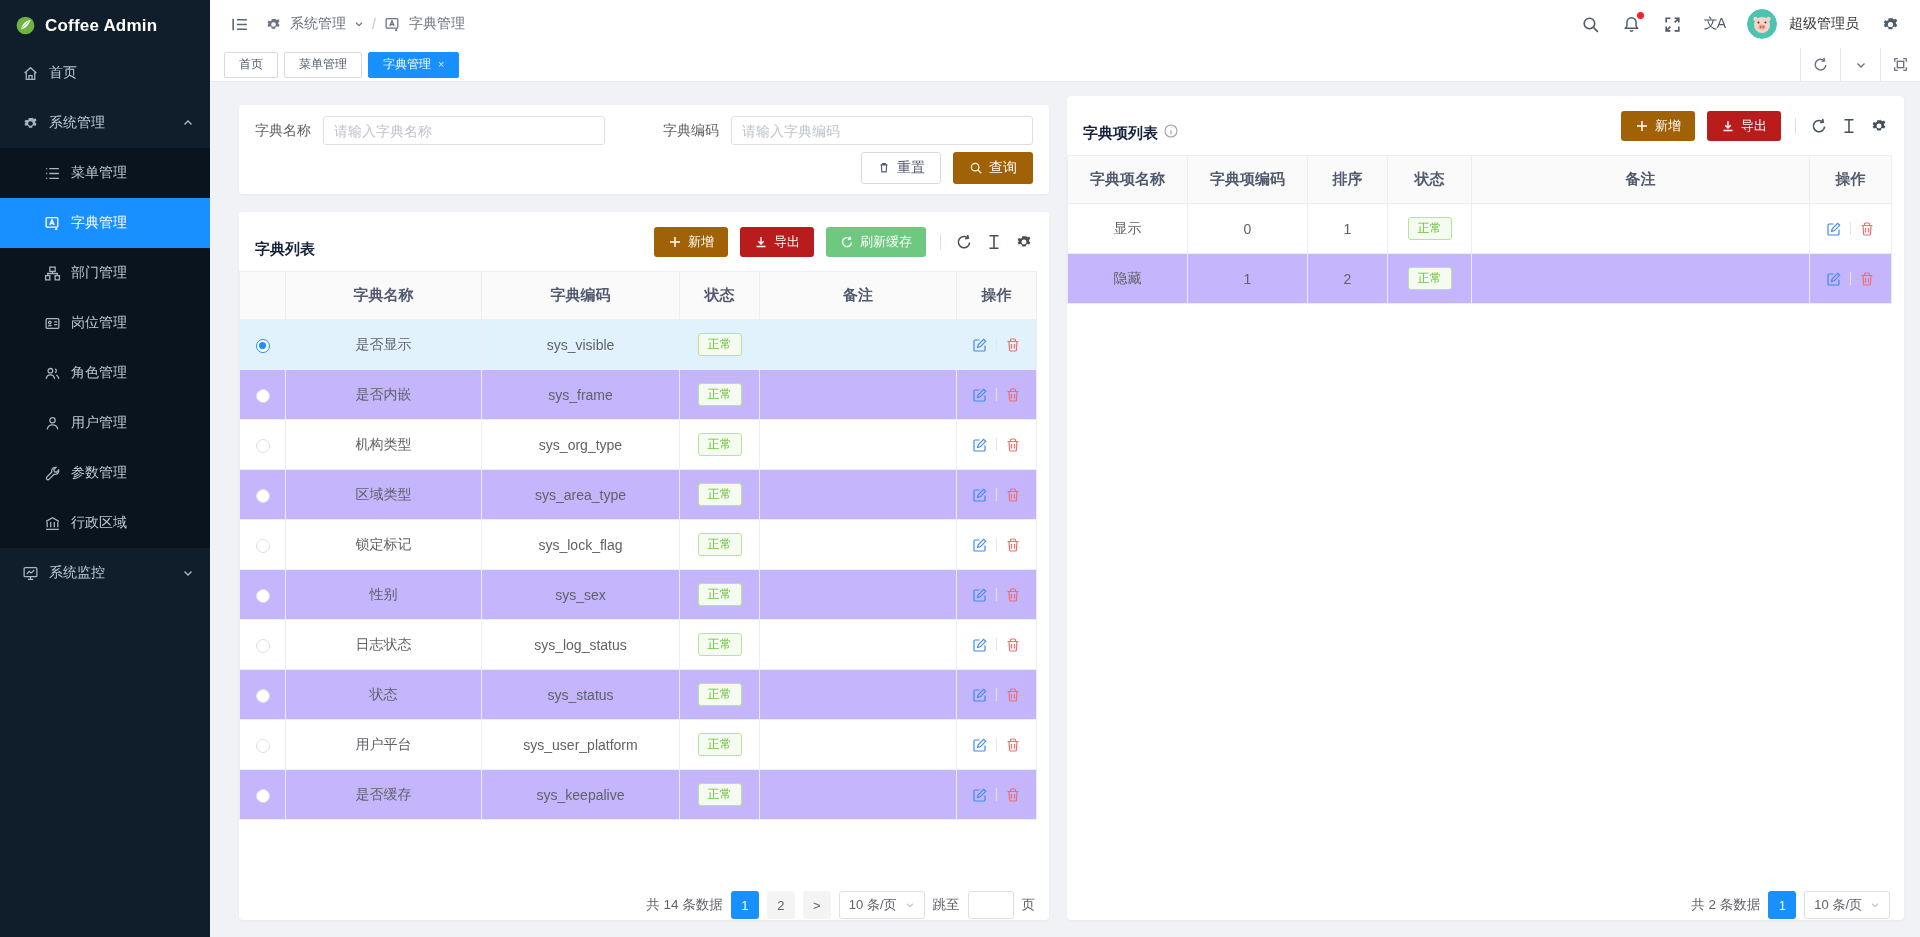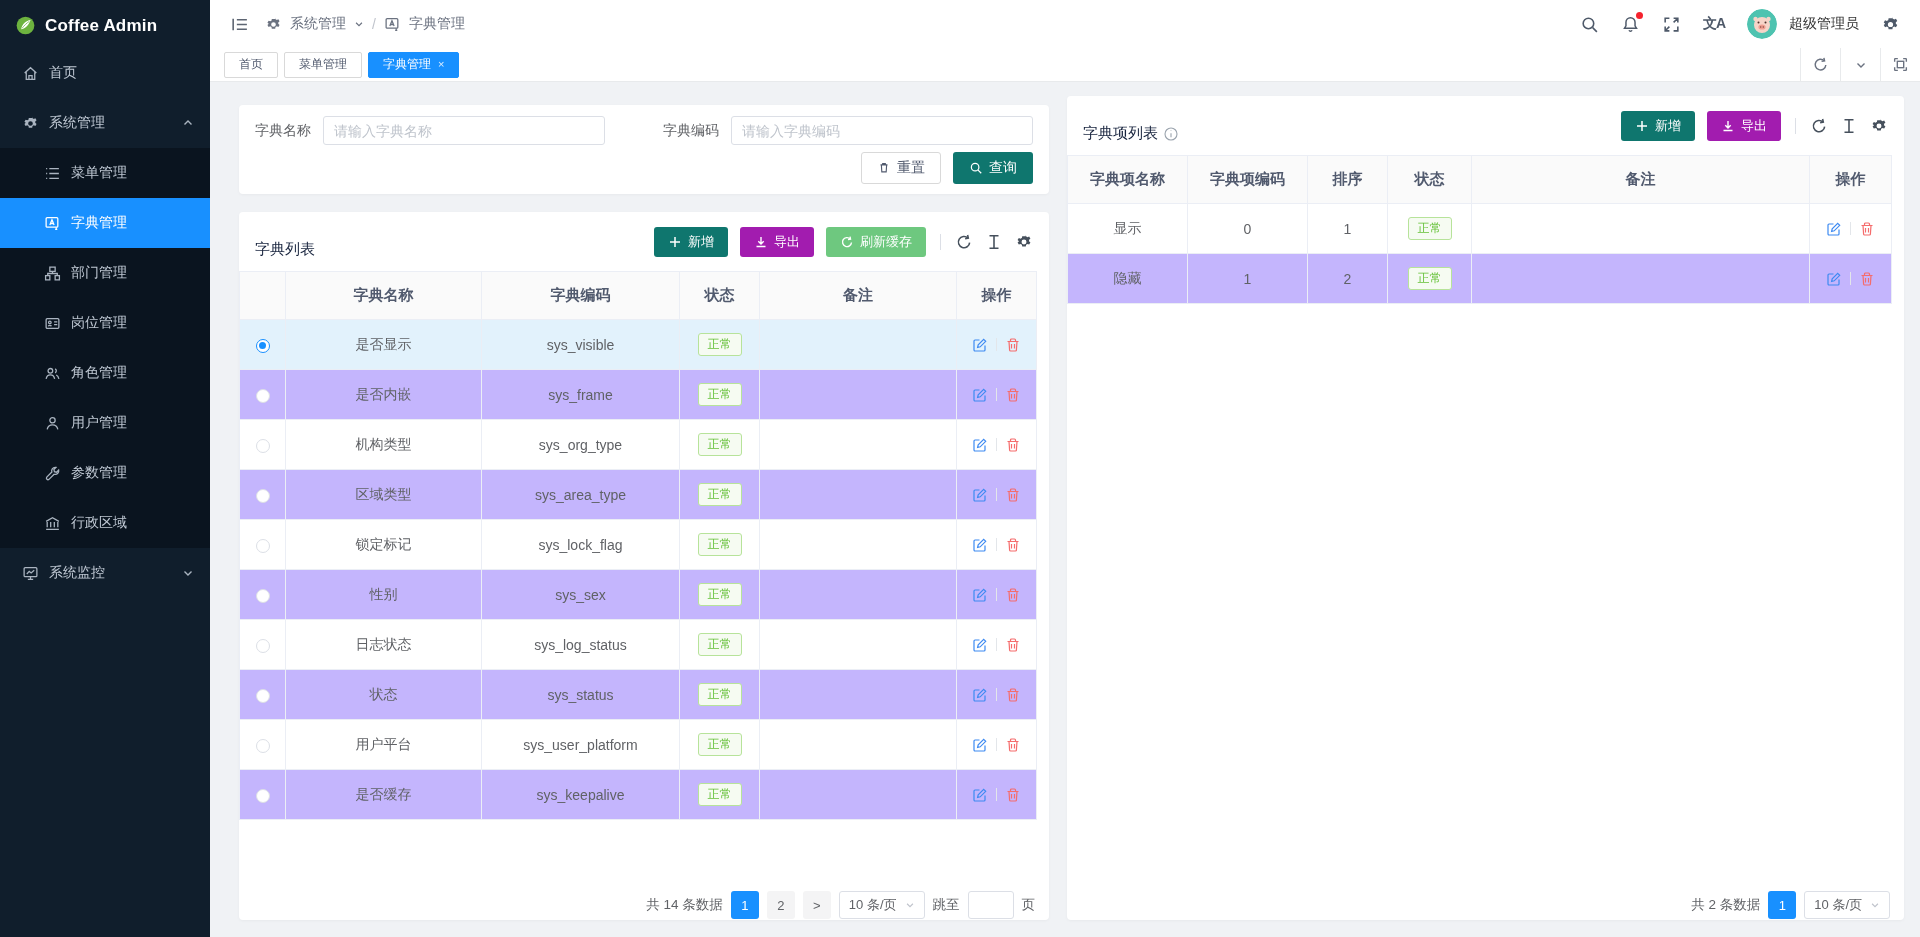--- a/index.html
+++ b/index.html
@@ -34,21 +34,21 @@
   .nav-left { display: flex; align-items: center; gap: 16px; color: #5d6572; }
   .crumbs { display: flex; align-items: center; gap: 8px; font-size: 14px; color: #6b7280; }
   .crumb-sep { color: #c0c4cc; }
   .nav-right { margin-left: auto; display: flex; align-items: center; gap: 22px; color: #4e5969; }
   .icon-16 { width: 17px; height: 17px; }
   .icon-18 { width: 19px; height: 19px; }
   .bell-wrap { position: relative; }
   .bell-dot { position: absolute; top: -3px; right: -3px; width: 7px; height: 7px; background: #f5222d; border-radius: 50%; }
   .avatar { width: 30px; height: 30px; border-radius: 50%; overflow: hidden; }
   .username { font-size: 14px; color: #333; margin-left: -10px; }
-  .translate { font-size: 14px; color: #4e5969; font-weight: bold; letter-spacing: -1px; }
+  .translate { font-size: 14px; color: #4e5969; font-weight: normal; letter-spacing: -1px; }
 
   
   .tabbar { height: 34px; background: #fff; border-bottom: 1px solid #e8eaec; display: flex; align-items: center; padding-left: 14px; flex-shrink: 0; }
   .tab { height: 26px; display: inline-flex; align-items: center; gap: 7px; padding: 0 14px; border: 1px solid #d9d9d9; border-radius: 2px; background: #fff; margin-right: 6px; font-size: 12px; color: #515a6e; cursor: pointer; }
   .tab.active { background: #1890ff; border-color: #1890ff; color: #fff; }
   .tab .tab-close { font-size: 11px; line-height: 1; opacity: .85; }
   .tab-tools { margin-left: auto; display: flex; height: 100%; }
   .tab-tool { width: 40px; height: 100%; border-left: 1px solid #e8eaec; display: flex; align-items: center; justify-content: center; color: #6b7280; cursor: pointer; }
 
   
@@ -62,31 +62,31 @@
   .form-row { display: flex; align-items: center; }
   .f-label { font-size: 14px; color: #606266; margin-right: 12px; white-space: nowrap; }
   .f-input { height: 29px; border: 1px solid #dcdfe6; border-radius: 3px; padding: 0 10px; font-size: 14px; color: #606266; outline: none; font-family: inherit; }
   .f-input::placeholder { color: #bfc4cc; }
   .inp-name { width: 282px; }
   .g2 { margin-left: 58px; flex: 1; display: flex; align-items: center; }
   .inp-code { flex: 1; }
   .btn-row { display: flex; justify-content: flex-end; gap: 12px; margin-top: 7px; }
   .btn { height: 32px; display: inline-flex; align-items: center; gap: 6px; padding: 0 15px; border-radius: 3px; font-size: 14px; cursor: pointer; border: 1px solid transparent; background: #fff; font-family: inherit; }
   .btn-plain { border-color: #d9d9d9; color: #515a6e; }
-  .btn-primary { background: #0f766e; color: #fff; align-items: center; }
-  .btn-warning { background: #a21caf; color: #fff; }
+  .btn-primary { background: #a16207; color: #fff; align-items: center; }
+  .btn-warning { background: #b91c1c; color: #fff; }
   .btn-success { background: #6ec87f; color: #fff; }
   .btn-sm { height: 30px; font-size: 13px; padding: 0 13px; }
   .bicon { width: 14px; height: 14px; }
 
   
   .list-card { flex: 1; position: relative; display: flex; flex-direction: column; min-height: 0; }
   .items-card { height: 100%; position: relative; display: flex; flex-direction: column; }
   .card-head { display: flex; align-items: center; padding: 12px 16px; }
-  .card-title { font-size: 15px; font-weight: normal; color: #17233d; display: flex; align-items: center; gap: 6px; margin-top: 16px; }
+  .card-title { font-size: 15px; font-weight: bold; color: #17233d; display: flex; align-items: flex-start; gap: 6px; margin-top: 16px; }
   .info-i { width: 14px; height: 14px; color: #9aa3ad; }
   .head-tools { margin-left: auto; display: flex; align-items: center; gap: 12px; }
   .tool-sep { width: 1px; height: 16px; background: #dcdfe6; margin: 0 2px; }
   .tool-icon { width: 18px; height: 18px; color: #46505c; cursor: pointer; }
 
   
   .tbl-wrap { padding: 0 12px 0 0; }
   table { border-collapse: collapse; width: 100%; table-layout: fixed; font-size: 14px; }
   th, td { border: 1px solid #ebeef5; text-align: center; overflow: hidden; white-space: nowrap; }
   th { height: 48px; background: #fafafa; color: #515a6e; font-weight: bold; font-size: 15px; }

